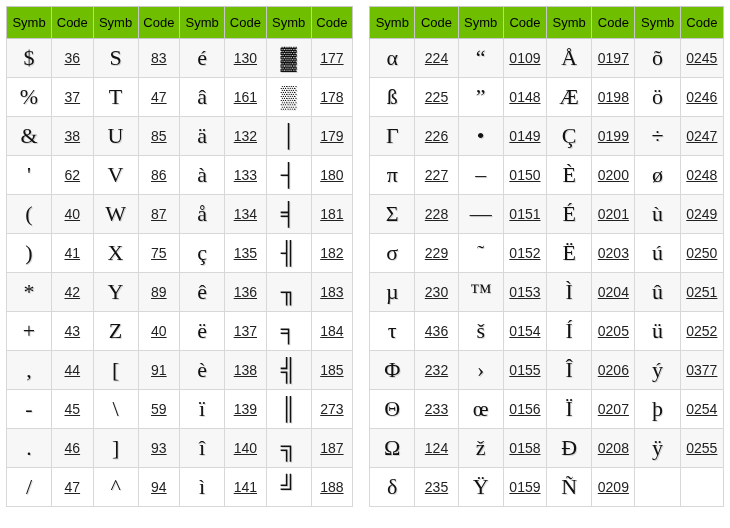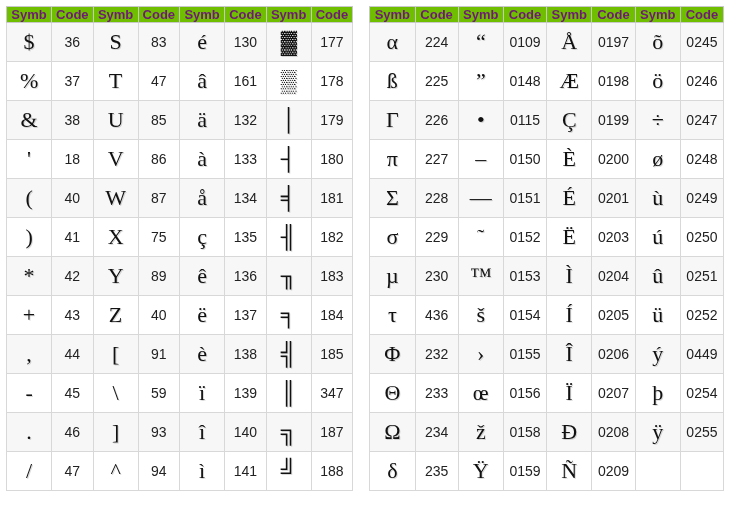--- a/index.html
+++ b/index.html
@@ -13,24 +13,24 @@
   .wrap {
     display: flex;
     gap: 16px;
   }
   table {
     border-collapse: collapse;
     table-layout: fixed;
   }
   th {
     background: #6fbf00;
-    color: #701a75;
-    font-weight: bold;
+    color: #000000;
+    font-weight: normal;
     font-size: 13px;
-    padding: 0 2px;
+    padding: 8px 2px;
     border: 1px solid #c8c8c8;
     text-align: center;
   }
   td {
     border: 1px solid #d8d8d8;
     text-align: center;
     vertical-align: middle;
     height: 38px;
     padding: 0;
   }
@@ -42,23 +42,23 @@
     text-shadow: 1px 1px 0 rgba(0,0,0,0.15);
     width: 46px;
   }
   td.code {
     font-family: Arial, sans-serif;
     font-size: 14px;
     color: #222;
     width: 44px;
   }
   .left td.sym  { width: 46px; }
-  .left td.code { width: 42px; }
+  .left td.code { width: 42px; text-decoration: underline; }
   .right td.sym  { width: 46px; }
-  .right td.code { width: 44px; }
+  .right td.code { width: 44px; text-decoration: underline; }
   tr:nth-child(even) td { background:#fff; }
   tr:nth-child(odd)  td { background:#f7f7f7; }
   thead th { background:#6fbf00; }
 </style>
 </head>
 <body>
 
 <div class="wrap">
   <table class="left">
     <thead>
@@ -99,21 +99,21 @@
           <td class="code">38</td>
           <td class="sym">U</td>
           <td class="code">85</td>
           <td class="sym">ä</td>
           <td class="code">132</td>
           <td class="sym">│</td>
           <td class="code">179</td>
         </tr>
         <tr>
           <td class="sym">'</td>
-          <td class="code">18</td>
+          <td class="code">62</td>
           <td class="sym">V</td>
           <td class="code">86</td>
           <td class="sym">à</td>
           <td class="code">133</td>
           <td class="sym">┤</td>
           <td class="code">180</td>
         </tr>
         <tr>
           <td class="sym">(</td>
           <td class="code">40</td>
@@ -165,21 +165,21 @@
           <td class="code">185</td>
         </tr>
         <tr>
           <td class="sym">-</td>
           <td class="code">45</td>
           <td class="sym">\</td>
           <td class="code">59</td>
           <td class="sym">ï</td>
           <td class="code">139</td>
           <td class="sym">║</td>
-          <td class="code">347</td>
+          <td class="code">273</td>
         </tr>
         <tr>
           <td class="sym">.</td>
           <td class="code">46</td>
           <td class="sym">]</td>
           <td class="code">93</td>
           <td class="sym">î</td>
           <td class="code">140</td>
           <td class="sym">╗</td>
           <td class="code">187</td>
@@ -227,21 +227,21 @@
           <td class="code">0148</td>
           <td class="sym">Æ</td>
           <td class="code">0198</td>
           <td class="sym">ö</td>
           <td class="code">0246</td>
         </tr>
         <tr>
           <td class="sym">Γ</td>
           <td class="code">226</td>
           <td class="sym">•</td>
-          <td class="code">0115</td>
+          <td class="code">0149</td>
           <td class="sym">Ç</td>
           <td class="code">0199</td>
           <td class="sym">÷</td>
           <td class="code">0247</td>
         </tr>
         <tr>
           <td class="sym">π</td>
           <td class="code">227</td>
           <td class="sym">–</td>
           <td class="code">0150</td>
@@ -291,35 +291,35 @@
           <td class="code">0252</td>
         </tr>
         <tr>
           <td class="sym">Φ</td>
           <td class="code">232</td>
           <td class="sym">›</td>
           <td class="code">0155</td>
           <td class="sym">Î</td>
           <td class="code">0206</td>
           <td class="sym">ý</td>
-          <td class="code">0449</td>
+          <td class="code">0377</td>
         </tr>
         <tr>
           <td class="sym">Θ</td>
           <td class="code">233</td>
           <td class="sym">œ</td>
           <td class="code">0156</td>
           <td class="sym">Ï</td>
           <td class="code">0207</td>
           <td class="sym">þ</td>
           <td class="code">0254</td>
         </tr>
         <tr>
           <td class="sym">Ω</td>
-          <td class="code">234</td>
+          <td class="code">124</td>
           <td class="sym">ž</td>
           <td class="code">0158</td>
           <td class="sym">Ð</td>
           <td class="code">0208</td>
           <td class="sym">ÿ</td>
           <td class="code">0255</td>
         </tr>
         <tr>
           <td class="sym">δ</td>
           <td class="code">235</td>

